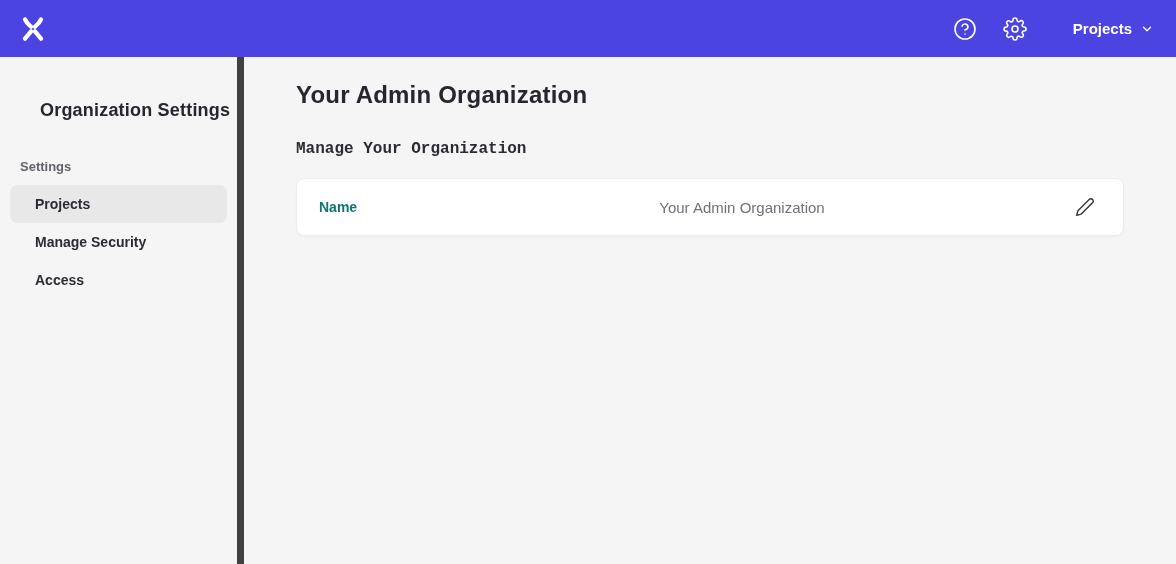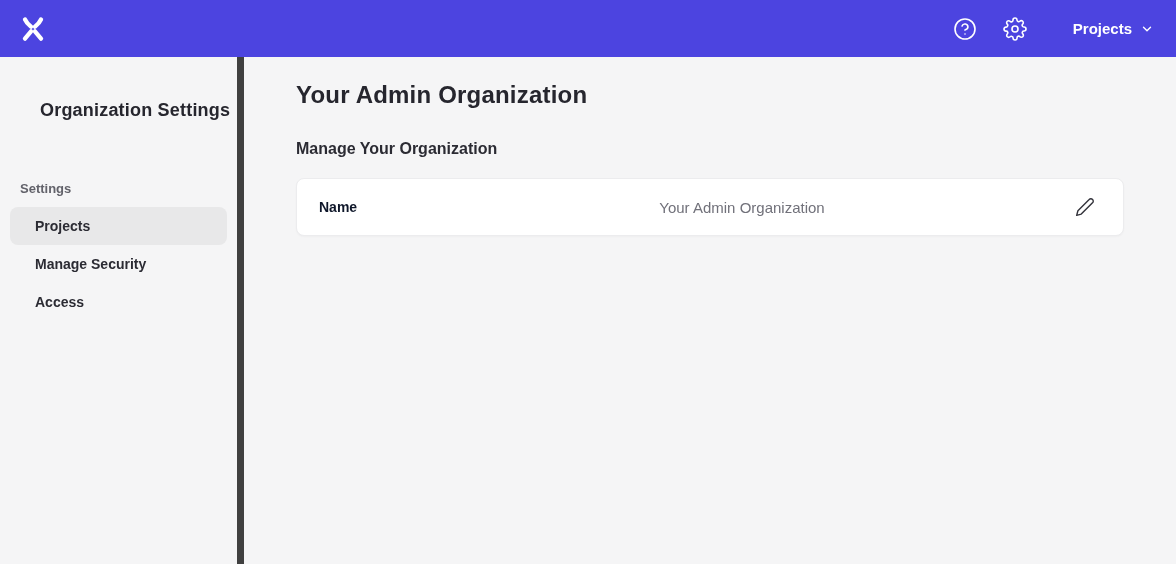--- a/index.html
+++ b/index.html
@@ -46,21 +46,21 @@
     font-size: 18px;
     font-weight: bold;
     color: #26262e;
     margin: 43px 0 0 40px;
     letter-spacing: 0.2px;
   }
   .sidebar-section-label {
     font-size: 13px;
     font-weight: bold;
     color: #62626a;
-    margin: 60px 0 11px 20px;
+    margin: 38px 0 11px 20px;
   }
   .nav-list { list-style: none; padding: 0 10px; }
   .nav-item {
     height: 38px;
     display: flex;
     align-items: center;
     padding-left: 25px;
     font-size: 14px;
     font-weight: bold;
     color: #2b2b33;
@@ -79,36 +79,37 @@
     font-weight: bold;
     color: #26262e;
     margin-top: 24px;
     letter-spacing: 0.2px;
   }
   .section-title {
     font-size: 16px;
     font-weight: bold;
     color: #2b2b33;
     margin-top: 31px;
+    font-family: Liberation Mono, monospace;
   }
   .card {
     margin-top: 20px;
     height: 58px;
     background: #ffffff;
     border: 1px solid #ececee;
     border-radius: 8px;
     box-shadow: 0 1px 2px rgba(0,0,0,0.03);
     display: flex;
     align-items: center;
     padding: 0 22px;
   }
   .card-label {
     font-size: 14px;
     font-weight: bold;
-    color: #0f172a;
+    color: #0f766e;
     width: 96px;
     flex-shrink: 0;
   }
   .card-value {
     flex: 1;
     text-align: center;
     font-size: 15px;
     color: #71717a;
   }
   .edit-btn {

